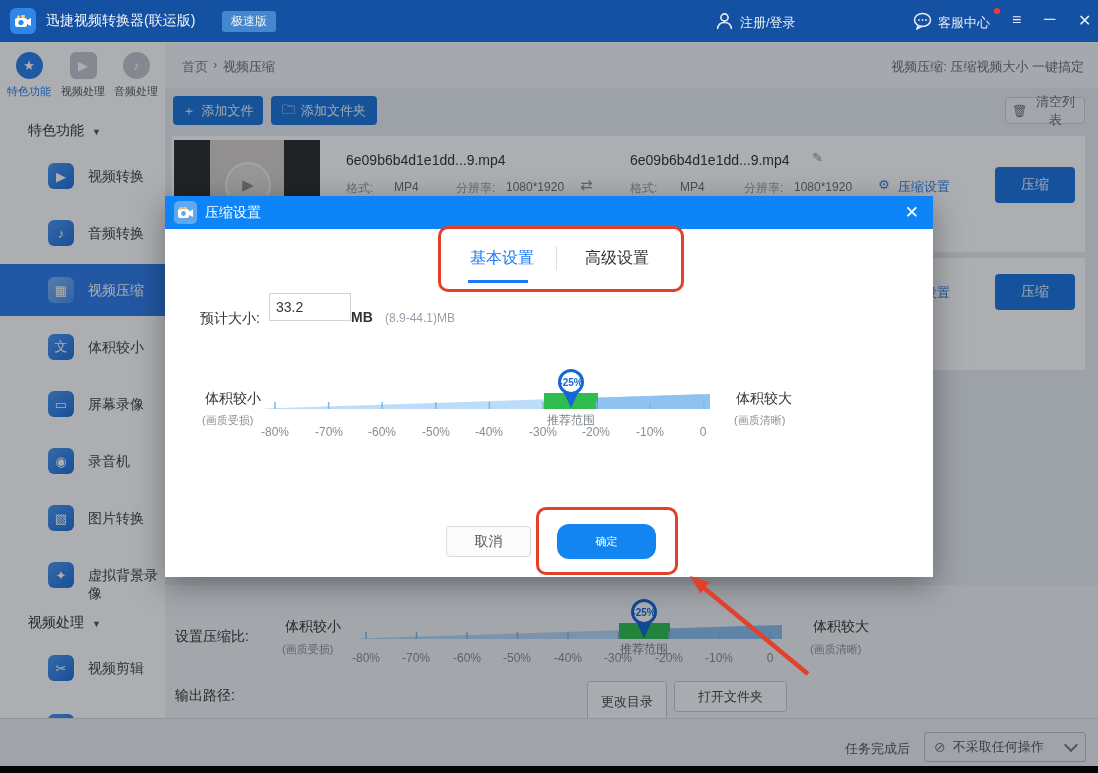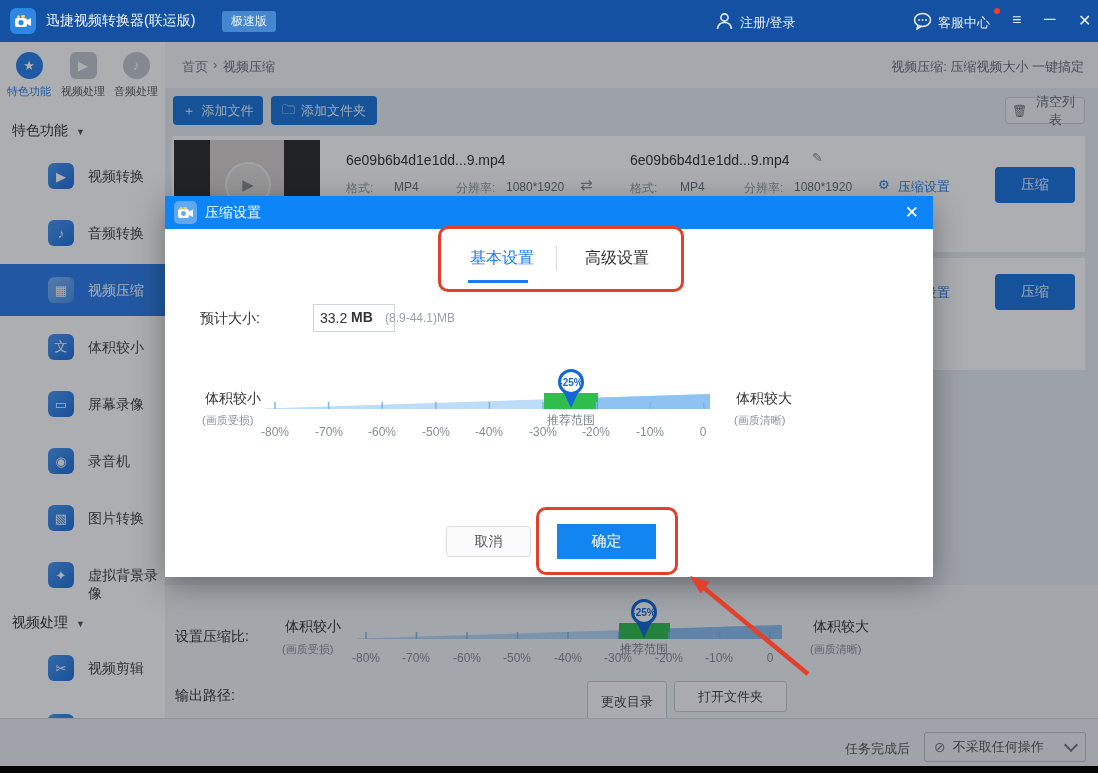--- a/index.html
+++ b/index.html
@@ -18,21 +18,21 @@
   .reddot{position:absolute;width:6px;height:6px;border-radius:50%;background:#f03b2e;}
   
   .sidebar{position:absolute;left:0;top:42px;width:165px;height:676px;background:#fff;overflow:hidden;z-index:1;}
   .side-tab{position:absolute;top:10px;width:52px;text-align:center;cursor:pointer;}
   .side-tab .ticon{width:27px;height:27px;margin:0 auto;border-radius:50%;display:flex;align-items:center;
         justify-content:center;color:#fff;font-size:13px;background:#c3c7cd;}
   .side-tab .ticon.sq{border-radius:6px;}
   .side-tab .tlabel{font-size:11px;color:#555;margin-top:5px;}
   .side-tab.active .ticon{background:#2b7fe8;}
   .side-tab.active .tlabel{color:#2b7fe8;}
-  .side-section{position:absolute;left:12px;font-size:14px;color:#333;}
+  .side-section{position:absolute;left:28px;font-size:14px;color:#333;}
   .side-section .caret{font-size:9px;color:#4d5560;margin-left:8px;}
   .side-item{position:absolute;left:0;width:165px;height:52px;cursor:pointer;}
   .side-item .iicon{position:absolute;left:48px;top:13px;width:26px;height:26px;border-radius:6px;
         background:linear-gradient(135deg,#4a97ef,#1f6fd8);color:#fff;font-size:13px;
         display:flex;align-items:center;justify-content:center;}
   .side-item .ilabel{position:absolute;left:88px;top:18px;font-size:14px;color:#444;}
   .side-item.selected{background:#2e7de9;}
   .side-item.selected .ilabel{color:#fff;}
   .side-item.selected .iicon{background:linear-gradient(135deg,#7db4f5,#4a90ea);}
   
@@ -77,26 +77,26 @@
   .dlg-header{position:absolute;left:0;top:0;width:768px;height:33px;background:#0d84f8;}
   .dlg-title{position:absolute;left:40px;top:8px;font-size:14px;color:#fff;}
   .dlg-icon{position:absolute;left:9px;top:5px;width:23px;height:23px;border-radius:5px;background:#5fa9f3;
         display:flex;align-items:center;justify-content:center;}
   .dlg-close{position:absolute;right:14px;top:6px;font-size:17px;color:#fff;cursor:pointer;}
   .tab{position:absolute;top:52px;font-size:16px;font-weight:normal;cursor:pointer;}
   .tab.active{color:#1a7af8;}
   .tab.inactive{color:#333;}
   .tab-underline{position:absolute;left:303px;top:84px;width:60px;height:3px;background:#1a7af8;}
   .tab-divider{position:absolute;left:391px;top:50px;width:1px;height:24px;background:#ddd;}
-  .size-input{position:absolute;left:104px;top:108px;width:68px;height:26px;border:1px solid #cfd4d9;
-        font-size:14px;color:#333;padding:0 6px;font-family:inherit;margin-left:44px;}
+  .size-input{position:absolute;left:104px;top:97px;width:68px;height:26px;border:1px solid #cfd4d9;
+        font-size:14px;color:#333;padding:0 6px;font-family:inherit;}
   .btn-cancel{position:absolute;left:281px;top:330px;width:85px;height:31px;background:#fbfbfc;
         border:1px solid #d8dce0;border-radius:4px;font-size:14px;color:#555;cursor:pointer;font-family:inherit;}
   .btn-ok{position:absolute;left:392px;top:328px;width:99px;height:35px;background:#1385f0;border:none;
-        border-radius:0;font-size:15px;color:#fff;cursor:pointer;font-family:inherit;}
+        border-radius:12px;font-size:11px;color:#fff;cursor:pointer;font-family:inherit;}
   
   .annot{position:absolute;border:3px solid #e2402a;border-radius:10px;z-index:70;pointer-events:none;}
   .annot-svg{position:absolute;left:0;top:0;width:1098px;height:773px;z-index:70;pointer-events:none;}
 </style>
 </head>
 <body>
 
 <div id="app">
 
   <div class="sidebar">

